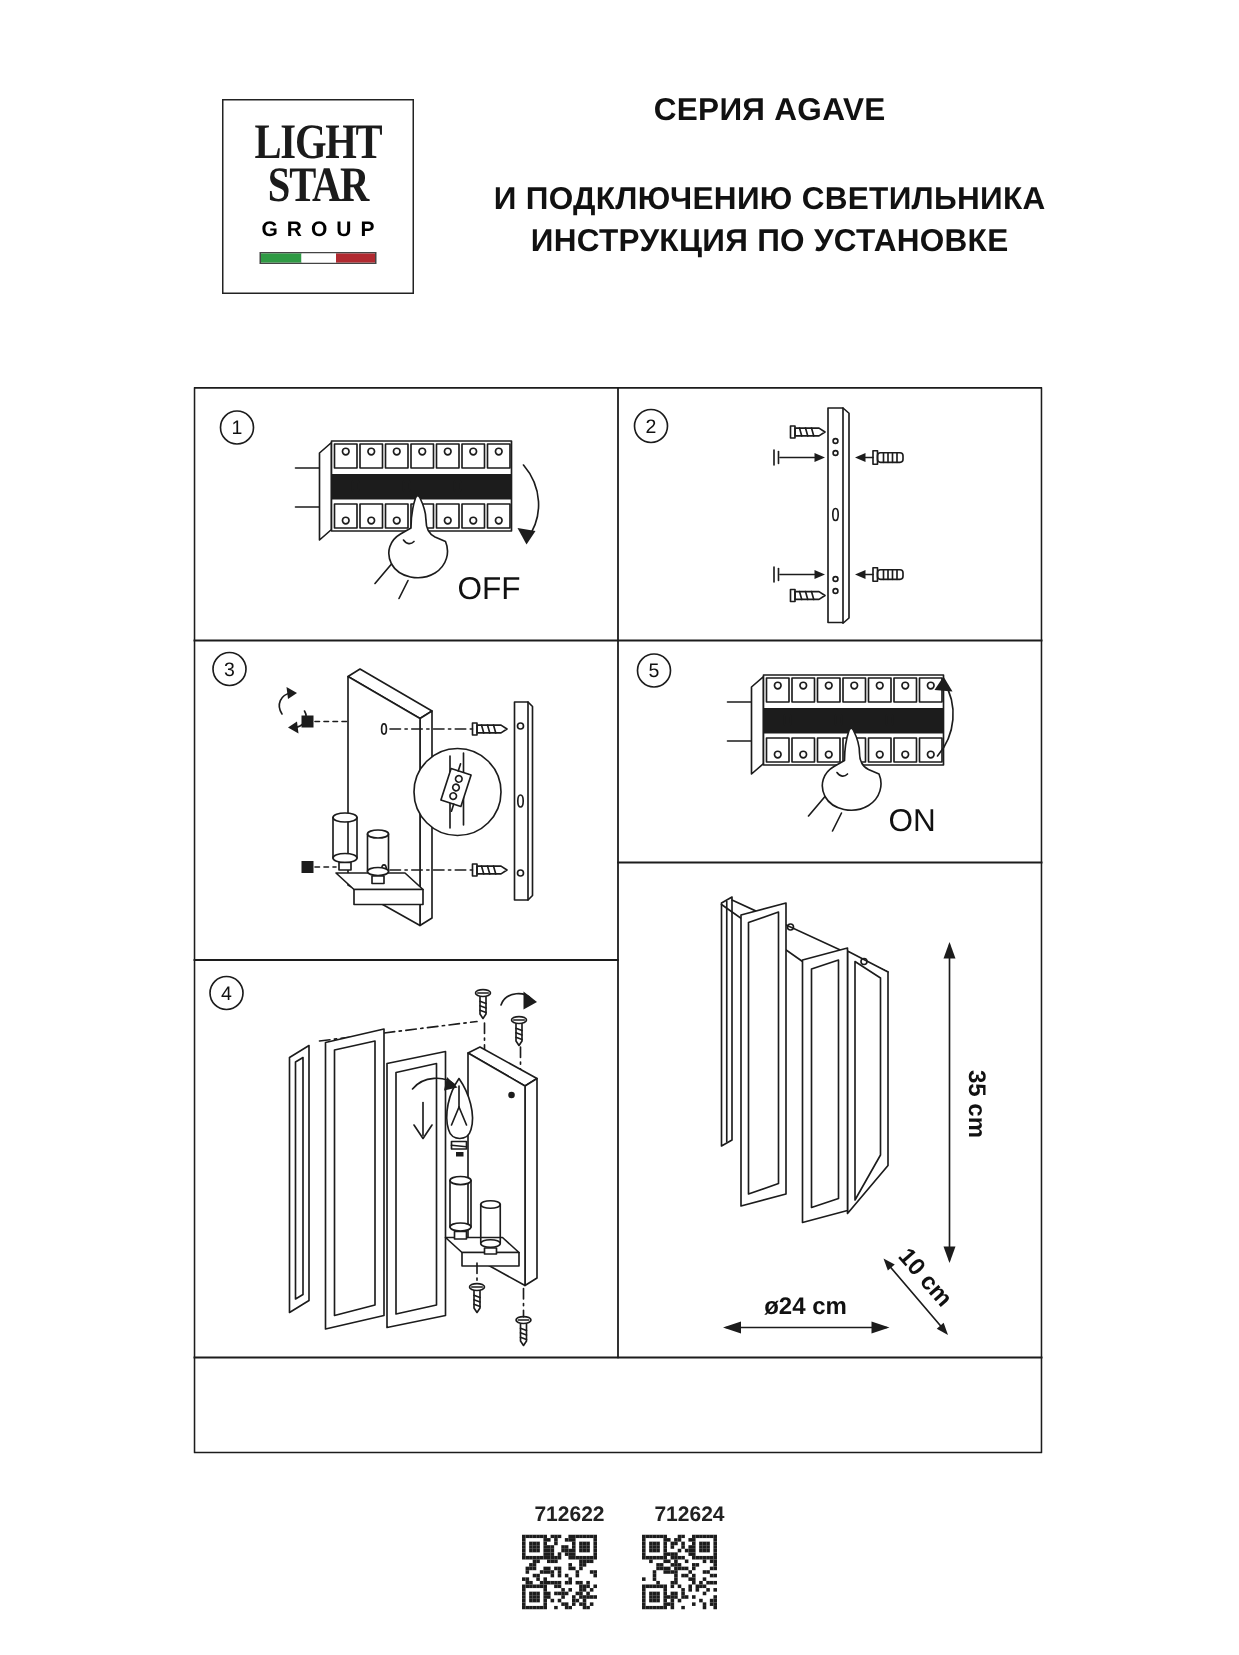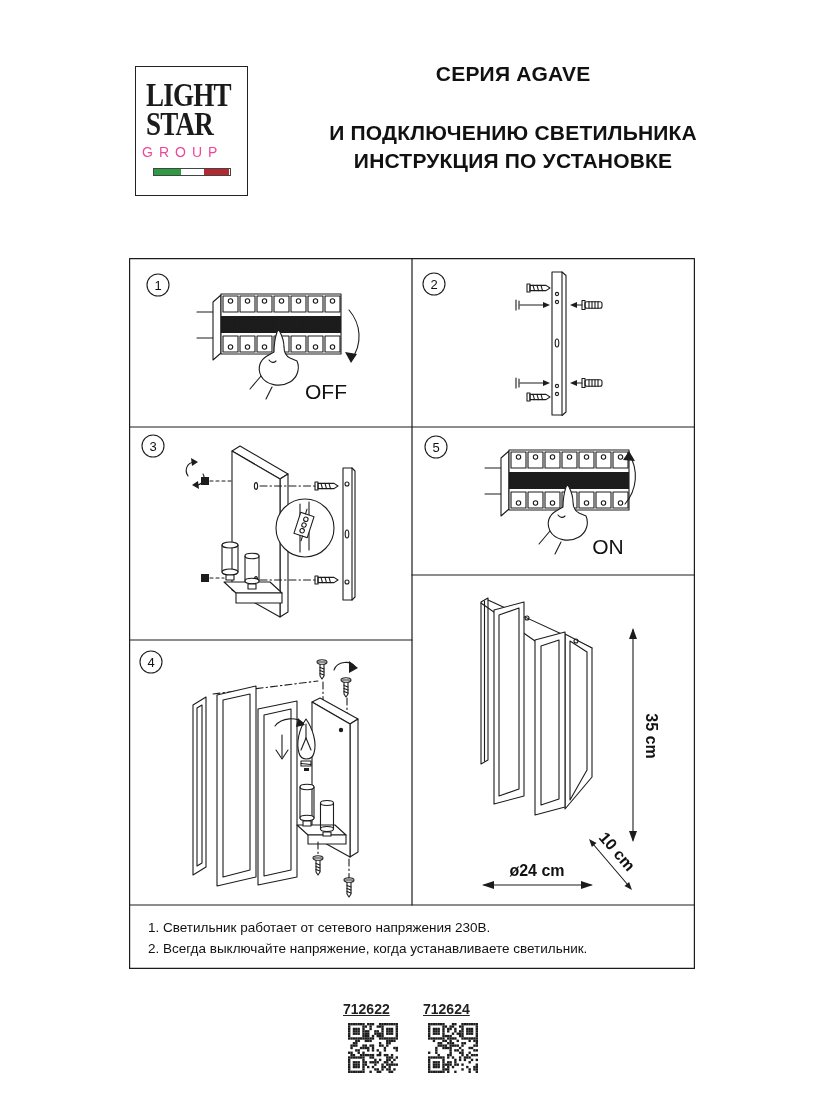--- a/index.html
+++ b/index.html
@@ -1,23 +1,23 @@
 <!DOCTYPE html>
 <html><head>
 <meta charset="utf-8">
 <style>
   html,body{margin:0;padding:0;background:#fff;}
   .page{position:relative;width:826px;height:1103px;background:#fff;overflow:hidden;
         font-family:"Liberation Sans",sans-serif;color:#111;}
   
-  .logo{position:absolute;left:135px;top:66px;width:113px;height:130px;
-        border:1.5px solid #222;box-sizing:border-box;padding-top:14px;}
+  .logo{position:absolute;left:148px;top:66px;width:128px;height:130px;
+        border:1.5px solid #222;box-sizing:border-box;text-align:center;padding-top:14px;}
   .logo .serif{font-family:"Liberation Serif",serif;font-weight:bold;font-size:33px;line-height:29px;
         letter-spacing:-1px;transform:scaleX(.82);transform-origin:center;color:#1b1b1b;}
-  .logo .group{font-size:14px;letter-spacing:6px;margin-top:5px;margin-left:6px;color:#ec4899;}
+  .logo .group{font-size:14px;letter-spacing:6px;margin-top:5px;margin-left:6px;color:#000000;font-weight:bold;}
   .flag{width:78px;height:8px;margin:8px auto 0;border:1px solid #444;box-sizing:border-box;display:flex;}
   .flag span{height:100%;}
   .flag .g{width:36%;background:#2f9a44;}
   .flag .w{width:30%;background:#ffffff;}
   .flag .r{width:34%;background:#b12a31;}
   
   .hdr{position:absolute;top:60px;right:129px;text-align:center;font-weight:bold;color:#111;margin-left:21px;}
   .hdr .l{font-size:21px;line-height:28px;letter-spacing:.2px;}
   .hdr .spacer{height:31px;}
   
@@ -29,21 +29,21 @@
   .art .wfill{fill:#ffffff;}
   .art .dash{stroke-dasharray:3 3;}
   .art .ddot{stroke-dasharray:7 3 1.5 3;}
   .art text{stroke:none;fill:#111;font-family:"Liberation Sans",sans-serif;}
   .art .num{font-size:13px;}
   .art .state{font-size:21px;}
   .art .dim{font-size:16px;font-weight:bold;}
   
   .notes{position:absolute;left:148px;top:917px;width:540px;font-size:13.5px;line-height:21px;color:#111;}
   
-  .code{position:absolute;top:1001px;width:60px;text-align:left;font-weight:bold;font-size:14px;color:#222;text-decoration:underline;}
+  .code{position:absolute;top:1001px;width:60px;text-align:right;font-weight:bold;font-size:14px;color:#222;}
   .code.c1{left:343px;} .code.c2{left:423px;}
   .qr{position:absolute;top:1023px;width:50px;height:50px;}
   .qr.q1{left:348px;} .qr.q2{left:428px;}
 </style>
 </head>
 <body>
 
 <div class="page">
 
   <div class="logo">
@@ -352,24 +352,20 @@
       </g>
       <g>
         <text class="dim" x="408" y="618" text-anchor="middle">ø24 cm</text>
         <line x1="355" y1="627" x2="462" y2="627"></line>
         <polygon points="365,623 353,627 365,631" class="fill"></polygon>
         <polygon points="452,623 464,627 452,631" class="fill"></polygon>
       </g>
     </g>
   </svg>
 
-  <div class="notes">
-    <div>1. Светильник работает от сетевого напряжения 230В.</div>
-    <div>2. Всегда выключайте напряжение, когда устанавливаете светильник.</div>
-  </div>
 
   <div class="code c1">712622</div>
   <div class="code c2">712624</div>
   <div class="qr q1"><svg width="50" height="50" viewBox="0 0 50 50" fill="#1c1c1c">
         <rect x="0.00" y="0.00" width="2.38" height="2.38"></rect>
         <rect x="2.38" y="0.00" width="2.38" height="2.38"></rect>
         <rect x="4.76" y="0.00" width="2.38" height="2.38"></rect>
         <rect x="7.14" y="0.00" width="2.38" height="2.38"></rect>
         <rect x="9.52" y="0.00" width="2.38" height="2.38"></rect>
         <rect x="11.90" y="0.00" width="2.38" height="2.38"></rect>

